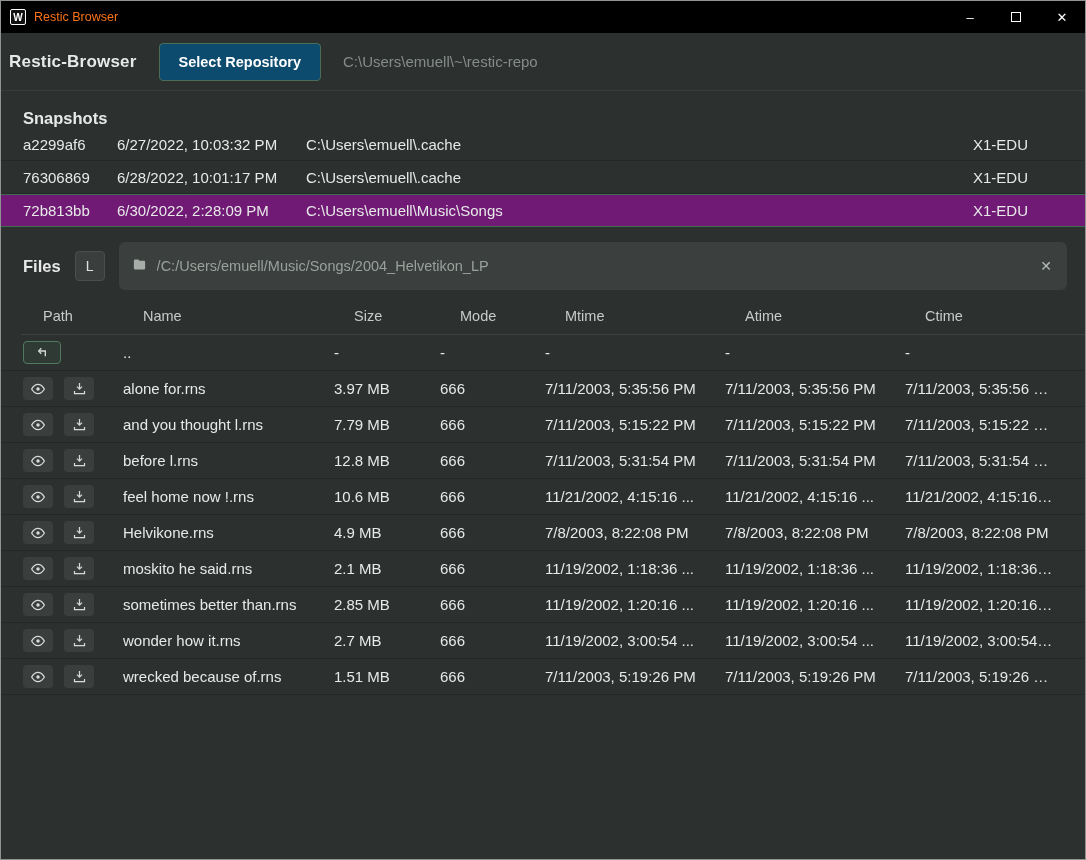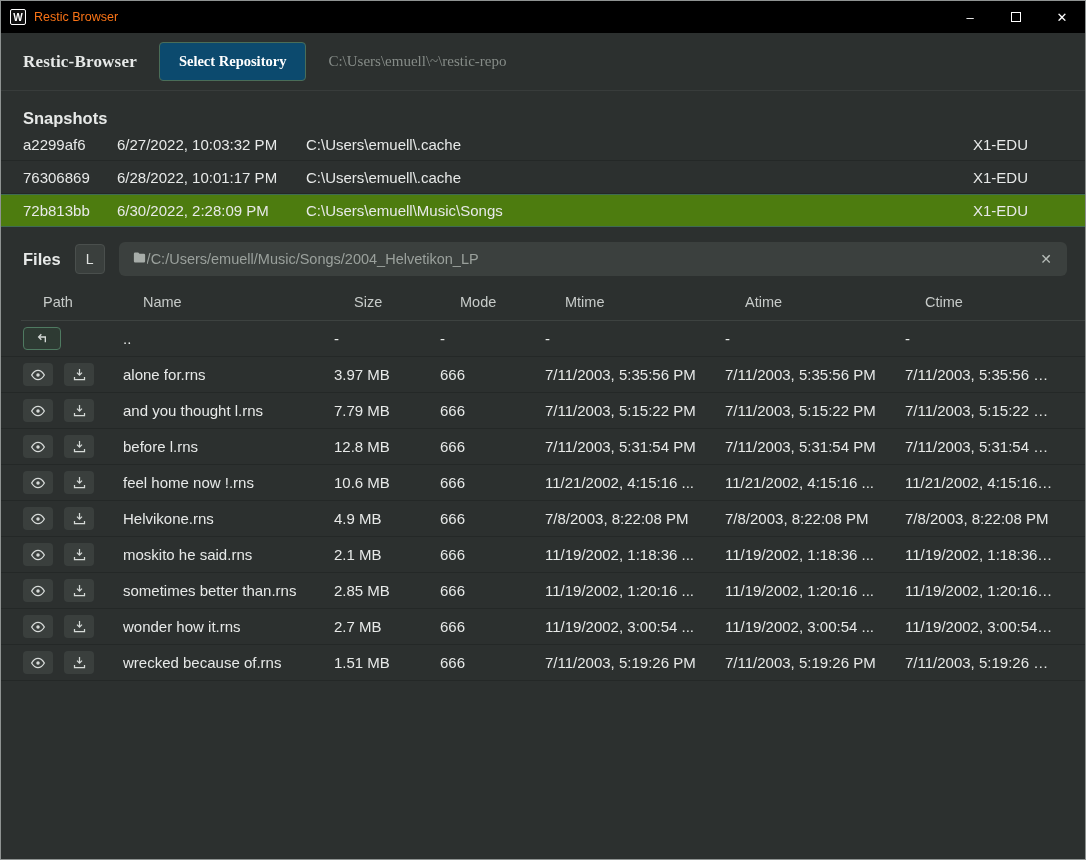--- a/index.html
+++ b/index.html
@@ -35,23 +35,22 @@
   .win-btn {
     width: 46px; height: 100%;
     display: flex; align-items: center; justify-content: center;
     color: #fff; font-size: 13px; cursor: default;
   }
   .max-box { width: 10px; height: 10px; border: 1px solid #fff; }
 
   
   .app-header {
     height: 58px; display: flex; align-items: center;
-    padding: 0 22px; gap: 22px; flex: 0 0 auto;
+    padding: 0 8px; gap: 22px; flex: 0 0 auto;
     border-bottom: 1px solid rgba(255,255,255,0.06);
-    font-family: Liberation Serif, serif;
   }
   .brand { font-size: 17px; font-weight: bold; letter-spacing: 0.2px; }
   .repo-btn {
     background: #0c4a6e; border: 1px solid #4a6d58; border-radius: 4px;
     color: #fff; font-family: inherit; font-size: 14.5px; font-weight: bold;
     padding: 10px 19px; cursor: pointer;
   }
   .repo-path { color: #868c88; font-size: 15px; }
 
   
@@ -62,41 +61,41 @@
   .snap-head {
     padding: 18px 22px 9px 22px;
     border-bottom: 1px solid #3d4240;
     color: #c7cbc9; font-size: 14.5px;
   }
   .snap-row {
     padding: 0 22px; height: 33px; font-size: 15px;
     border-bottom: 1px solid #242827; cursor: default;
   }
   .snap-row.selected {
-    background: #4d7c0f;
+    background: #701a75;
     border-top: 1px solid #3f6b52;
     border-bottom: 1px solid #3f6b52;
   }
   .cell { white-space: nowrap; overflow: hidden; text-overflow: ellipsis; padding-right: 10px; }
 
   
   .files-bar {
     display: flex; align-items: center; gap: 14px;
     padding: 15px 18px 10px 22px;
   }
   .files-title { font-size: 16.5px; font-weight: bold; }
   .tree-btn {
     width: 30px; height: 30px; border-radius: 4px;
     background: #3a3f3d; border: 1px solid #4a4f4d;
     color: #dfe2e0; font-family: inherit; font-size: 14px; cursor: pointer;
     display: flex; align-items: center; justify-content: center;
   }
   .path-bar {
-    flex: 1; height: 34px; background: #3b403e; border-radius: 6px;
-    display: flex; align-items: center; padding: 0 13px;
+    flex: 1; height: 48px; background: #3b403e; border-radius: 6px;
+    display: flex; align-items: center; gap: 10px; padding: 0 13px;
     color: #9aa09c; font-size: 14.5px;
   }
   .path-text { flex: 1; white-space: nowrap; overflow: hidden; text-overflow: ellipsis; }
   .clear-x { color: #b7bdb9; font-size: 14px; cursor: pointer; padding: 0 2px; }
 
   
   .files-grid { display: grid; grid-template-columns: 100px 211px 106px 105px 180px 180px 1fr; align-items: center; }
   .files-head {
     padding: 8px 22px 10px 22px;
     border-bottom: 1px solid #3d4240;

